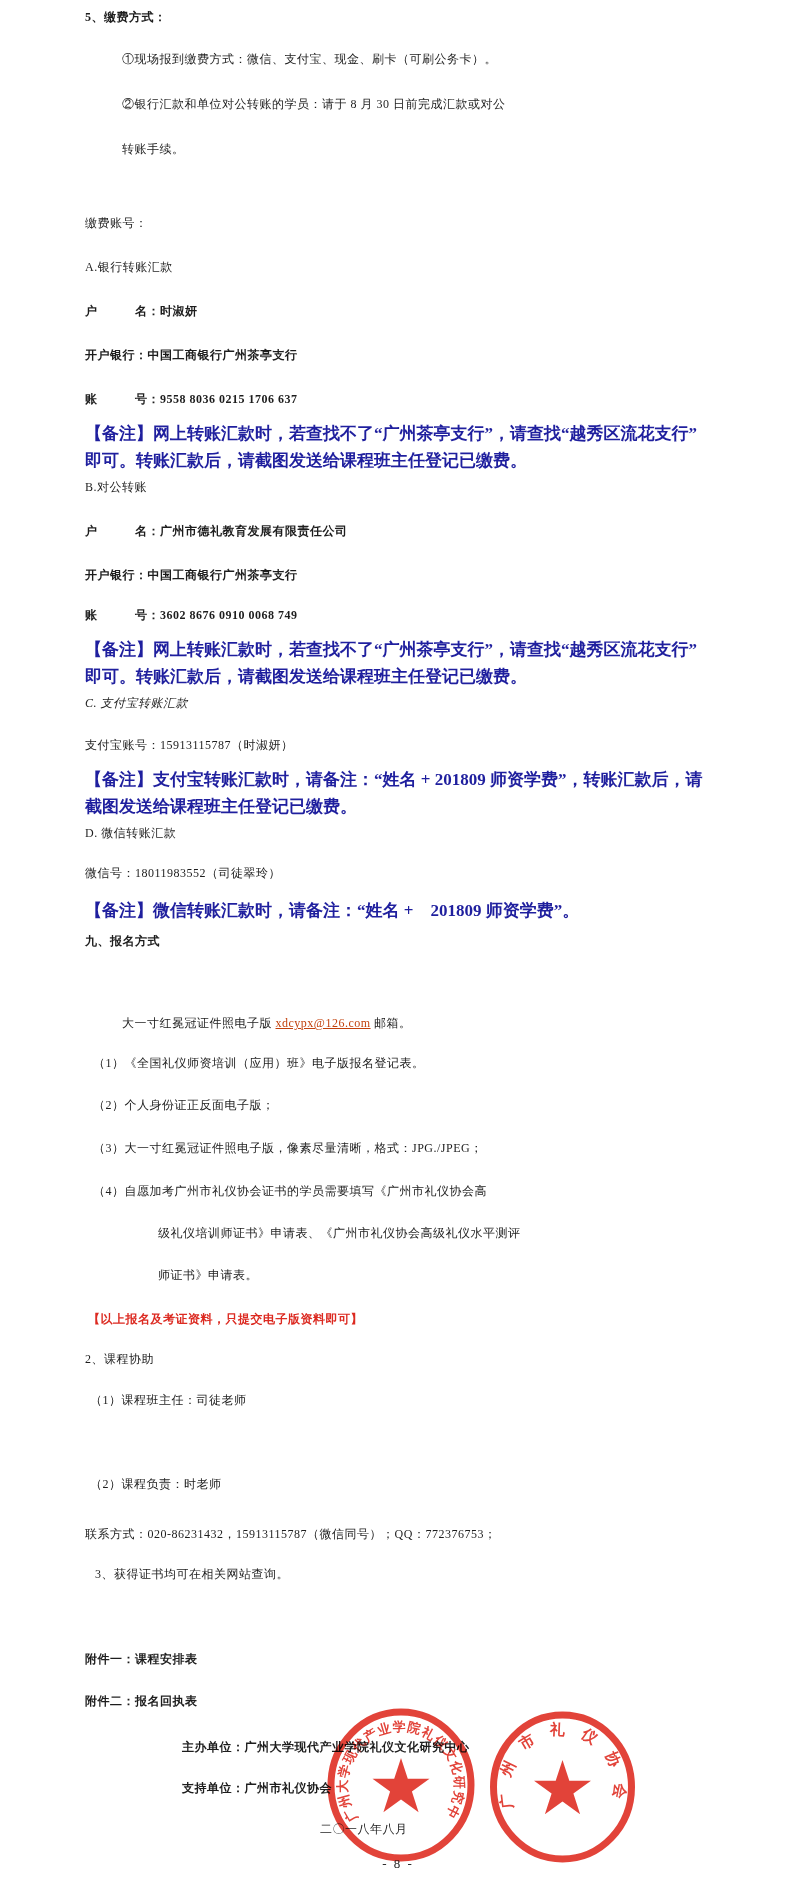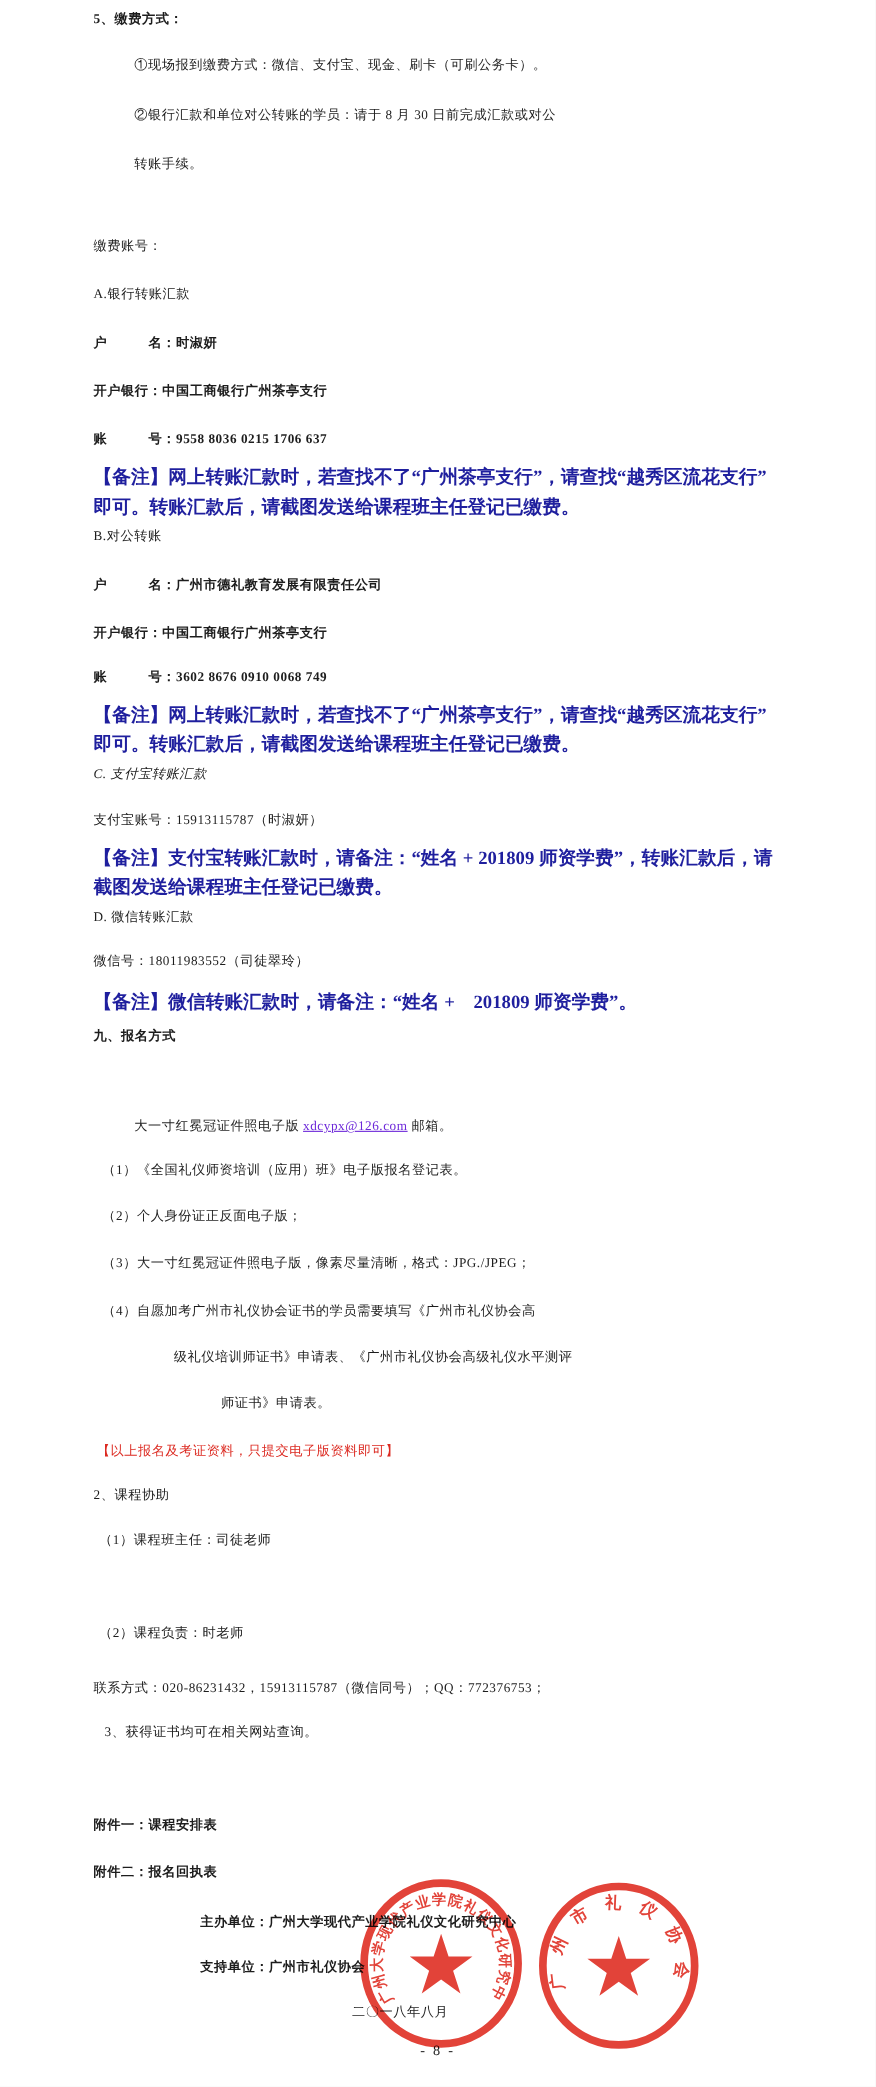--- a/index.html
+++ b/index.html
@@ -19,22 +19,22 @@
     letter-spacing:0.5px;
     line-height:1.2;
   }
   .b{font-weight:bold;}
   .note{
     font-size:17px;
     font-weight:bold;
     color:#1f1f9e;
     letter-spacing:0;
   }
-  .red{color:#dc2a21;font-weight:normal;}
-  .email-link{color:#6d28d9;}
+  .red{color:#dc2a21;font-weight:bold;}
+  .email-link{color:#c2410c;}
   .pagenum{font-size:13px;letter-spacing:2px;width:796px;text-align:center;}
   .seal{
     position:absolute;
     mix-blend-mode:multiply;
     opacity:0.93;
   }
   .seal svg{display:block;}
   .seal-text{font-size:13px;letter-spacing:1px;font-weight:bold;font-family:"Liberation Serif", serif;}
   .seal-text-right{font-size:15px;letter-spacing:15px;font-weight:bold;font-family:"Liberation Serif", serif;}
 </style>
@@ -73,21 +73,21 @@
   <div class="ln" style="left:85px;top:866px;">微信号：18011983552（司徒翠玲）</div>
   <div class="ln note" style="left:85px;top:901px;">【备注】微信转账汇款时，请备注：“姓名 +　201809 师资学费”。</div>
 
   <div class="ln b" style="left:85px;top:934px;">九、报名方式</div>
   <div class="ln" style="left:122px;top:1016px;"><span>大一寸红冕冠证件照电子版 </span><a href="#" class="email-link">xdcypx@126.com</a><span> 邮箱。</span></div>
   <div class="ln" style="left:93px;top:1056px;">（1）《全国礼仪师资培训（应用）班》电子版报名登记表。</div>
   <div class="ln" style="left:93px;top:1098px;">（2）个人身份证正反面电子版；</div>
   <div class="ln" style="left:93px;top:1141px;">（3）大一寸红冕冠证件照电子版，像素尽量清晰，格式：JPG./JPEG；</div>
   <div class="ln" style="left:93px;top:1184px;">（4）自愿加考广州市礼仪协会证书的学员需要填写《广州市礼仪协会高</div>
   <div class="ln" style="left:158px;top:1226px;">级礼仪培训师证书》申请表、《广州市礼仪协会高级礼仪水平测评</div>
-  <div class="ln" style="left:158px;top:1268px;margin-left:43px;">师证书》申请表。</div>
+  <div class="ln" style="left:158px;top:1268px;">师证书》申请表。</div>
   <div class="ln red" style="left:88px;top:1312px;">【以上报名及考证资料，只提交电子版资料即可】</div>
   <div class="ln" style="left:85px;top:1352px;">2、课程协助</div>
   <div class="ln" style="left:90px;top:1393px;">（1）课程班主任：司徒老师</div>
   <div class="ln" style="left:90px;top:1477px;">（2）课程负责：时老师</div>
   <div class="ln" style="left:85px;top:1527px;">联系方式：020-86231432，15913115787（微信同号）；QQ：772376753；</div>
   <div class="ln" style="left:95px;top:1567px;">3、获得证书均可在相关网站查询。</div>
 
   <div class="ln b" style="left:85px;top:1652px;text-align:right;">附件一：课程安排表</div>
   <div class="ln b" style="left:85px;top:1694px;">附件二：报名回执表</div>
   <div class="ln b" style="left:182px;top:1740px;">主办单位：广州大学现代产业学院礼仪文化研究中心</div>

